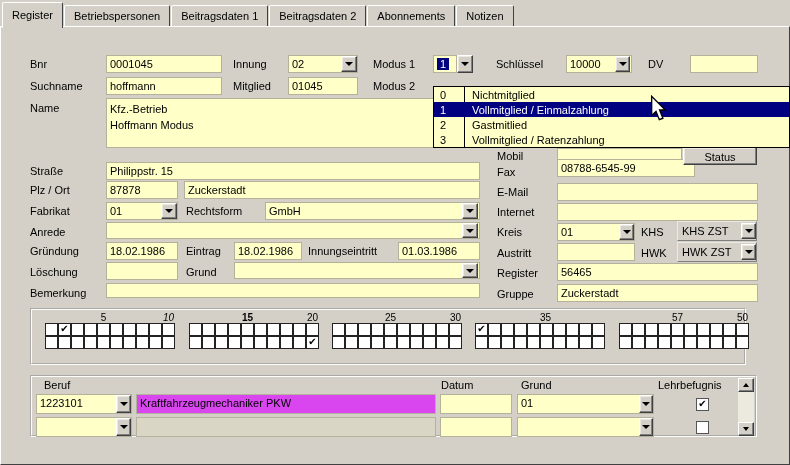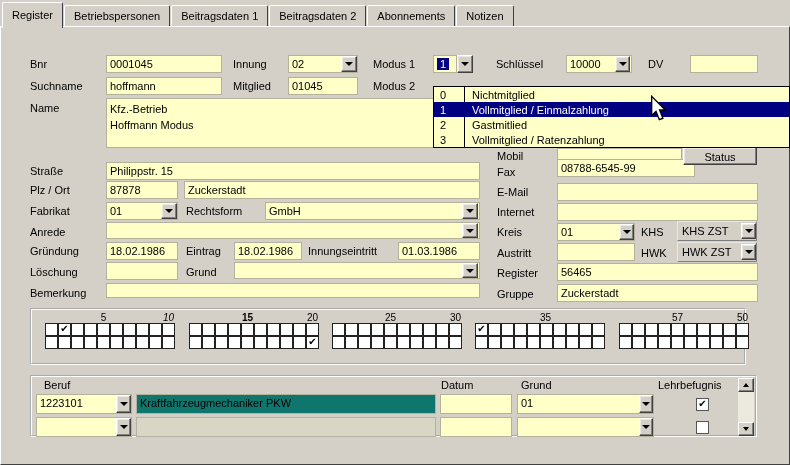--- a/index.html
+++ b/index.html
@@ -277,21 +277,21 @@
   </div>
 
 <div class="panel3d" style="left:30px;top:375px;width:727px;height:62px"></div>
 <div class="lbl" style="left:44px;top:379px">Beruf</div>
 <div class="lbl" style="left:441px;top:379px">Datum</div>
 <div class="lbl" style="left:521px;top:379px">Grund</div>
 <div class="lbl" style="left:658px;top:379px">Lehrbefugnis</div>
 
 <div class="fld" style="left:36px;top:394px;width:96px;height:20px">1223101</div>
 <div class="dbtn" style="left:116px;top:395px;width:15px;height:18px"></div>
-<div class="fld" style="left:136px;top:394px;width:300px;height:20px;background:#0f766e">Kraftfahrzeugmechaniker PKW</div>
+<div class="fld" style="left:136px;top:394px;width:300px;height:20px;background:#d946ef">Kraftfahrzeugmechaniker PKW</div>
 <div class="fld" style="left:440px;top:394px;width:72px;height:20px"></div>
 <div class="fld" style="left:517px;top:394px;width:137px;height:20px">01</div>
 <div class="dbtn" style="left:639px;top:395px;width:14px;height:18px"></div>
 <div class="tcb" style="left:696px;top:398px">✔</div>
 
 <div class="fld" style="left:36px;top:417px;width:96px;height:20px"></div>
 <div class="dbtn" style="left:116px;top:418px;width:15px;height:18px"></div>
 <div class="fld" style="left:136px;top:417px;width:300px;height:20px;background:#d9d6c6"></div>
 <div class="fld" style="left:440px;top:417px;width:72px;height:20px"></div>
 <div class="fld" style="left:517px;top:417px;width:137px;height:20px"></div>

